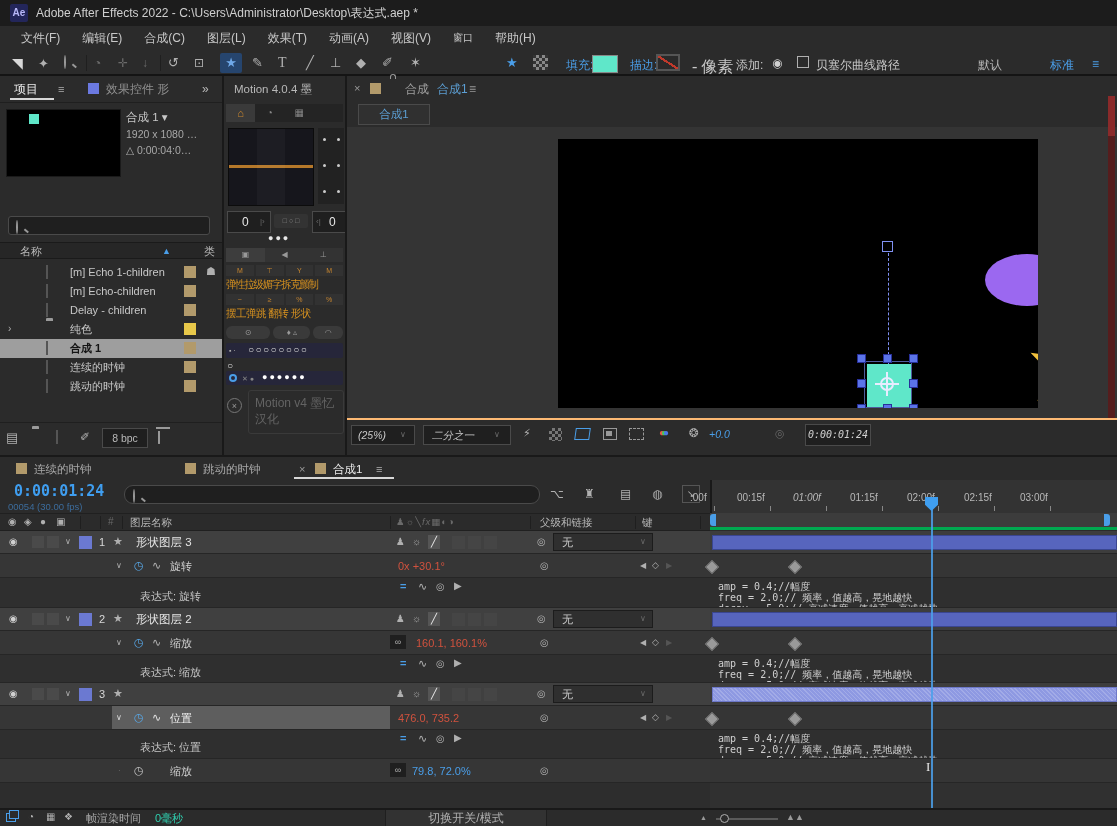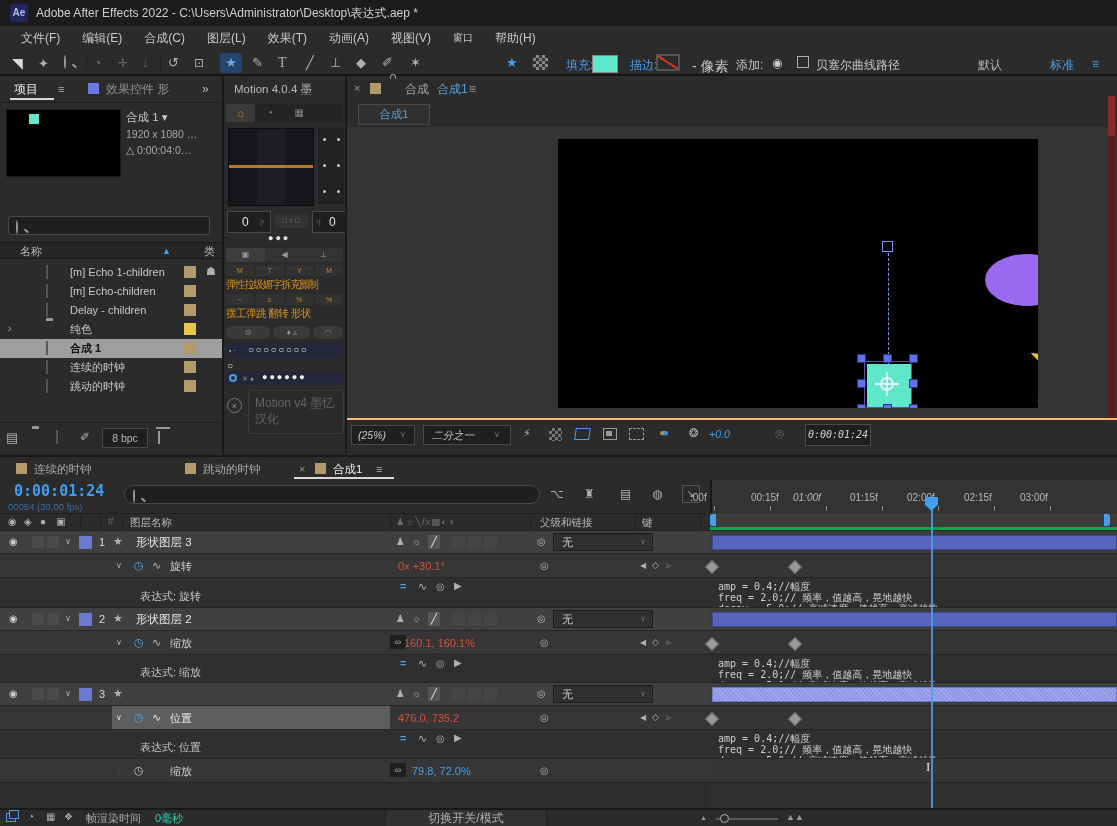--- a/index.html
+++ b/index.html
@@ -77,21 +77,21 @@
     <span class="p ic tx" style="left:330px;top:6px;font-size:13px;">⊥</span>
     <span class="p ic tx" style="left:356px;top:6px;font-size:13px;">◆</span>
     <span class="p ic tx" style="left:382px;top:6px;font-size:13px;">✐</span>
     <span class="p ic tx" style="left:410px;top:6px;font-size:13px;">✶</span>
     <span class="p tx" style="left:506px;top:6px;color:#4a9ee8;font-size:13px;">★</span>
     <span class="p tx" style="left:533px;top:5px;width:15px;height:15px;background:repeating-conic-gradient(#888 0 25%,#333 0 50%);background-size:6px 6px;"></span>
     <span class="p tx blue" style="left:566px;top:9px;font-size:12px;">填充:</span>
     <div class="p" style="left:592px;top:5px;width:24px;height:16px;background:#5fe7c9;border:1px solid #888;"></div>
     <span class="p tx blue" style="left:630px;top:9px;font-size:12px;">描边:</span>
     <div class="p" style="left:656px;top:4px;width:24px;height:17px;background:#2a2a2a;border:2px solid #555;box-sizing:border-box;background-image:linear-gradient(to top right,transparent 45%,#c0392b 45% 55%,transparent 55%);"></div>
-    <span class="p tx" style="left:692px;top:9px;font-size:14px;color:#c8c8c8;">- 像素</span>
+    <span class="p tx" style="left:692px;top:9px;font-size:16px;color:#c8c8c8;font-family:Liberation Serif, serif;">- 像素</span>
     <span class="p tx" style="left:736px;top:9px;font-size:12px;color:#c8c8c8;">添加:</span>
     <span class="p ic tx" style="left:772px;top:7px;font-size:12px;color:#d0d0d0;">◉</span>
     <span class="p" style="left:797px;top:6px;width:12px;height:12px;border:1.5px solid #b0b0b0;box-sizing:border-box;"></span>
     <span class="p tx" style="left:816px;top:9px;font-size:12px;color:#c8c8c8;">贝塞尔曲线路径</span>
     <span class="p tx" style="left:978px;top:9px;font-size:12px;color:#b8b8b8;">默认</span>
     <span class="p tx blue" style="left:1050px;top:9px;font-size:12px;">标准</span>
     <span class="p tx blue" style="left:1092px;top:8px;font-size:12px;">≡</span>
   </div>
 
   <div class="p" style="left:0;top:76px;width:222px;height:379px;background:#2b2b2b;">
@@ -350,21 +350,21 @@
       </div>
       <span class="p ic tx" style="left:550px;top:8px;font-size:12px;">⌥</span>
       <span class="p ic tx" style="left:584px;top:8px;font-size:12px;">♜</span>
       <span class="p ic tx" style="left:620px;top:8px;font-size:12px;">▤</span>
       <span class="p ic tx" style="left:652px;top:8px;font-size:12px;">◍</span>
       <span class="p" style="left:682px;top:5px;width:18px;height:18px;border:1px solid #555;box-sizing:border-box;text-align:center;"><span style="color:#b0b0b0;font-size:10px;line-height:16px;">↘</span></span>
     </div>
 
     <div class="p" style="left:710px;top:23px;width:407px;height:33px;background:#333;border-left:2px solid #191919;box-sizing:border-box;">
       <span class="rlbl" style="left:-22px;">:00f</span>
-      <span class="rlbl" style="left:39px;">00:15f</span>
+      <span class="rlbl" style="left:25px;">00:15f</span>
       <span class="rlbl" style="left:81px;font-style:italic;">01:00f</span>
       <span class="rlbl" style="left:138px;">01:15f</span>
       <span class="rlbl" style="left:195px;">02:00f</span>
       <span class="rlbl" style="left:252px;">02:15f</span>
       <span class="rlbl" style="left:308px;">03:00f</span>
       <span class="tick" style="left:2px;"></span>
         <span class="tick" style="left:58px;"></span>
       <span class="tick" style="left:114px;"></span>
         <span class="tick" style="left:170px;"></span>
       <span class="tick" style="left:226px;"></span>
@@ -476,21 +476,21 @@
     <div class="p" style="left:710px;top:151px;width:407px;height:23px;background:#3d3d3d;border-bottom:1px solid #262626;box-sizing:border-box;">
       <div class="p" style="left:2px;top:4px;width:405px;height:15px;background:#5765bd;border:1px solid #3a4690;box-sizing:border-box;"></div>
     </div>
 
     <div class="p" style="left:0;top:174px;width:710px;height:24px;background:#363636;border-bottom:1px solid #262626;box-sizing:border-box;">
       <span class="p ic tx" style="left:116px;top:8px;font-size:8px;">∨</span>
       <span class="p tx" style="left:134px;top:6px;color:#58a8e8;font-size:11px;">◷</span>
       <span class="p ic tx" style="left:152px;top:6px;font-size:11px;">∿</span>
       <span class="p tx" style="left:170px;top:7px;color:#d0d0d0;font-size:11px;">缩放</span>
       <span class="p" style="left:390px;top:4px;width:16px;height:14px;background:#1f1f1f;text-align:center;"><span style="color:#b0b0b0;font-size:9px;line-height:14px;">∞</span></span>
-      <span class="p tx red" style="left:404px;top:7px;font-size:11px;">160.1, 160.1%</span>
+      <span class="p tx red" style="left:416px;top:7px;font-size:11px;">160.1, 160.1%</span>
       <span class="p ic tx" style="left:540px;top:7px;font-size:10px;">◎</span>
       <span class="p ic tx" style="left:640px;top:8px;font-size:8px;">◀</span>
       <span class="p ic tx" style="left:652px;top:7px;font-size:9px;">◇</span>
       <span class="p tx" style="left:666px;top:8px;font-size:8px;color:#555;">▶</span>
     </div>
     <div class="p" style="left:710px;top:174px;width:407px;height:24px;background:#353535;border-bottom:1px solid #262626;box-sizing:border-box;">
       <span class="kf" style="left:-3px;top:8px;"></span>
       <span class="kf" style="left:80px;top:8px;"></span>
     </div>
 

